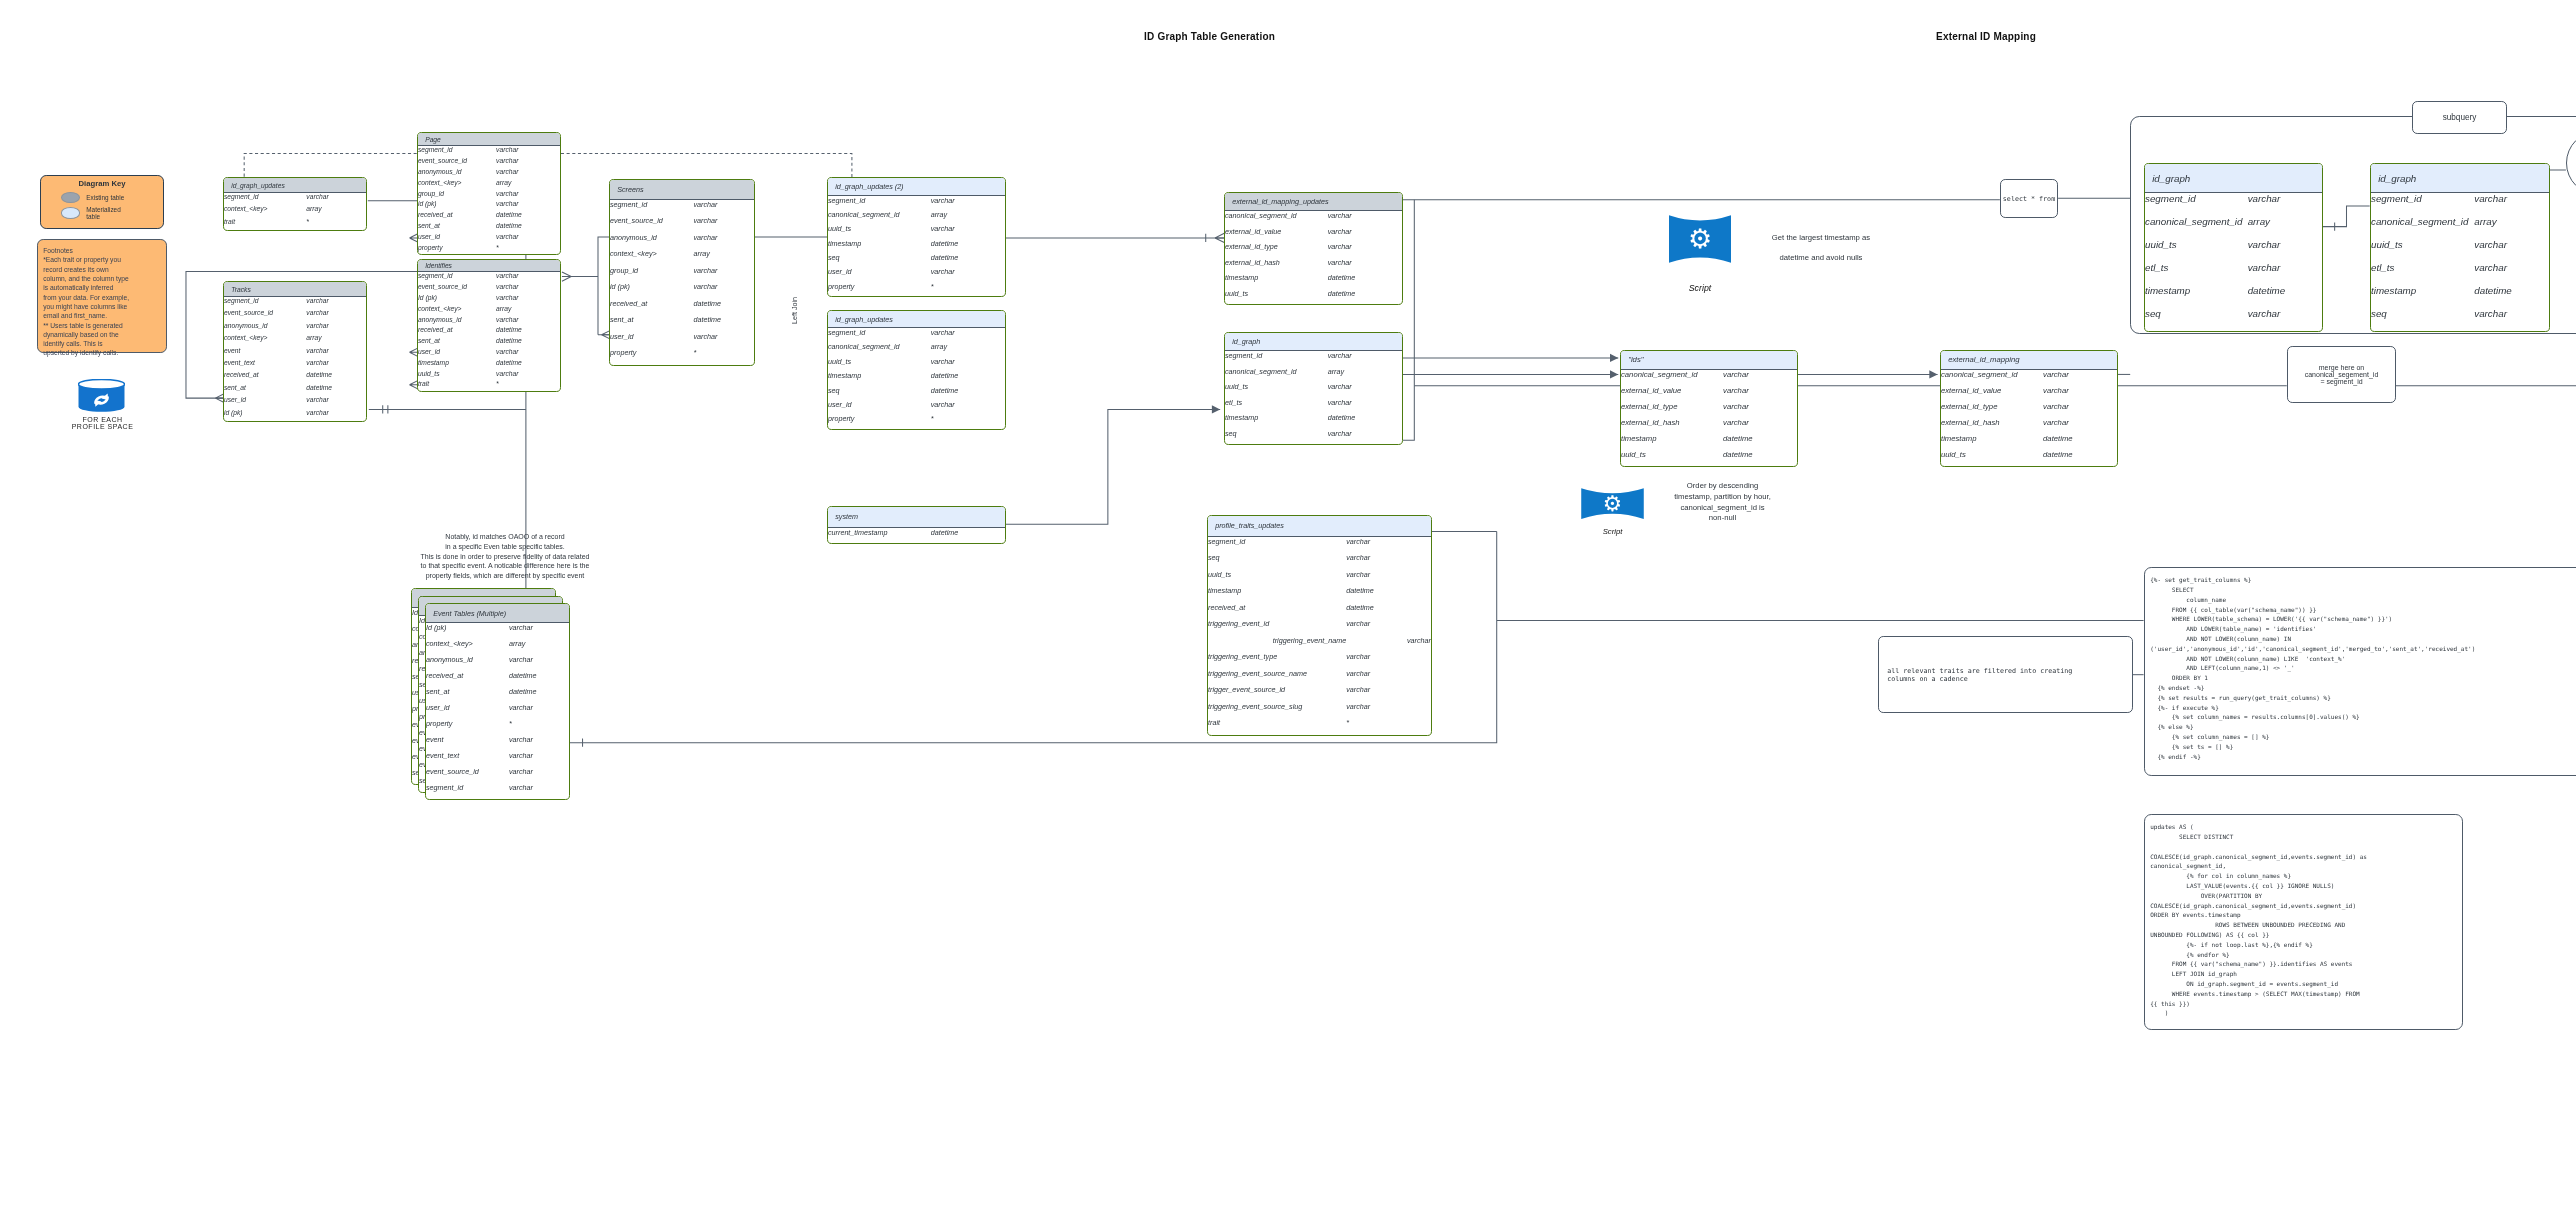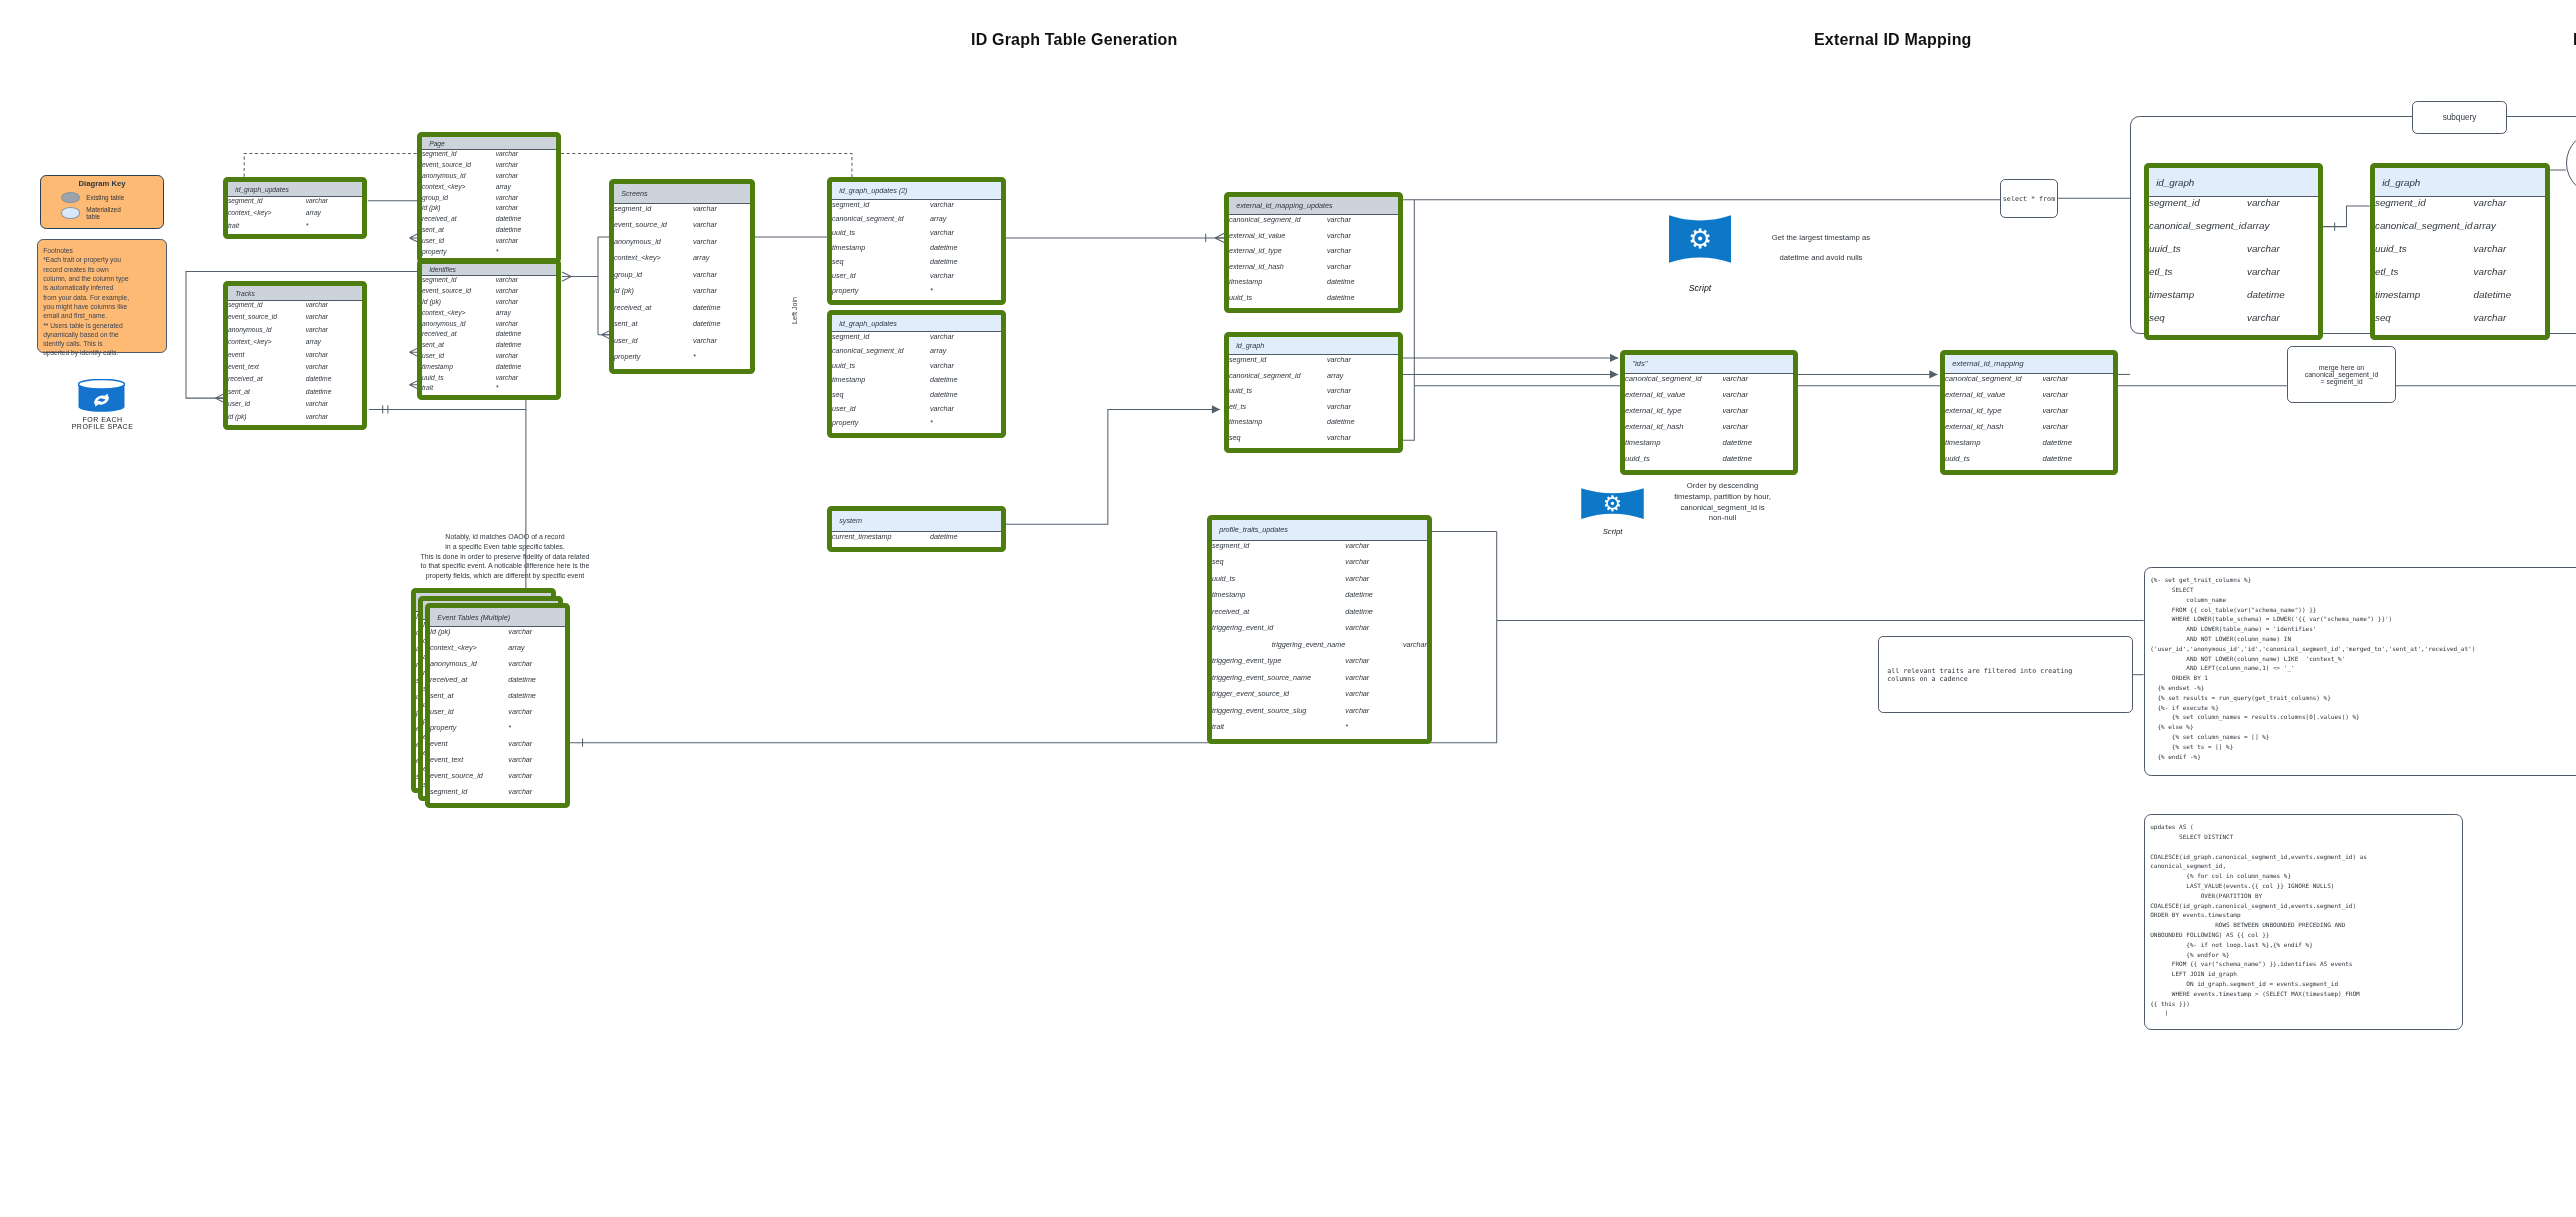--- a/index.html
+++ b/index.html
@@ -1,21 +1,21 @@
 <!DOCTYPE html>
 <html style="font-size:8.2px"><head>
 <meta charset="utf-8">
 <style>
   html,body{margin:0;padding:0;background:#fff;}
   .canvas{position:relative;width:3356px;height:1217px;background:#ffffff;overflow:hidden;
           font-family:"Liberation Sans",sans-serif;color:#2e353c;}
   #connector-layer{position:absolute;left:0;top:0;z-index:1;}
   #nodes,#nodes>div{position:absolute;}
-  .sec{font-weight:bold;font-size:16px;text-align:left;color:#111;z-index:3;letter-spacing:0.2px;}
-  .tbl{z-index:4;background:#fff;border:5px solid #4d7c0f;border-radius:4.6px;overflow:hidden;
+  .sec{font-weight:bold;font-size:10px;text-align:right;color:#111;z-index:3;letter-spacing:0.2px;}
+  .tbl{z-index:4;background:#fff;border:1px solid #4d7c0f;border-radius:4.6px;overflow:hidden;
        font-style:italic;box-sizing:border-box;}
   .tbl-h{display:flex;flex-direction:column;justify-content:center;padding:1px 0 1px 7.2px;
          border-bottom:1px solid #4e5a68;box-sizing:border-box;}
   .tbl.existing .tbl-h{background:#ccd3da;}
   .tbl.materialized .tbl-h{background:#e2edfc;}
   .tbl-r{display:grid;box-sizing:border-box;}
   .bx{z-index:5;background:#fff;border:1px solid #4e5a68;border-radius:5.2px;display:flex;
       align-items:center;justify-content:center;text-align:center;box-sizing:border-box;white-space:pre-line;}
   .bx.pre{white-space:pre;justify-content:flex-start;align-items:flex-start;text-align:left;padding:7.2px 5.2px;
           border-radius:7.2px;}

